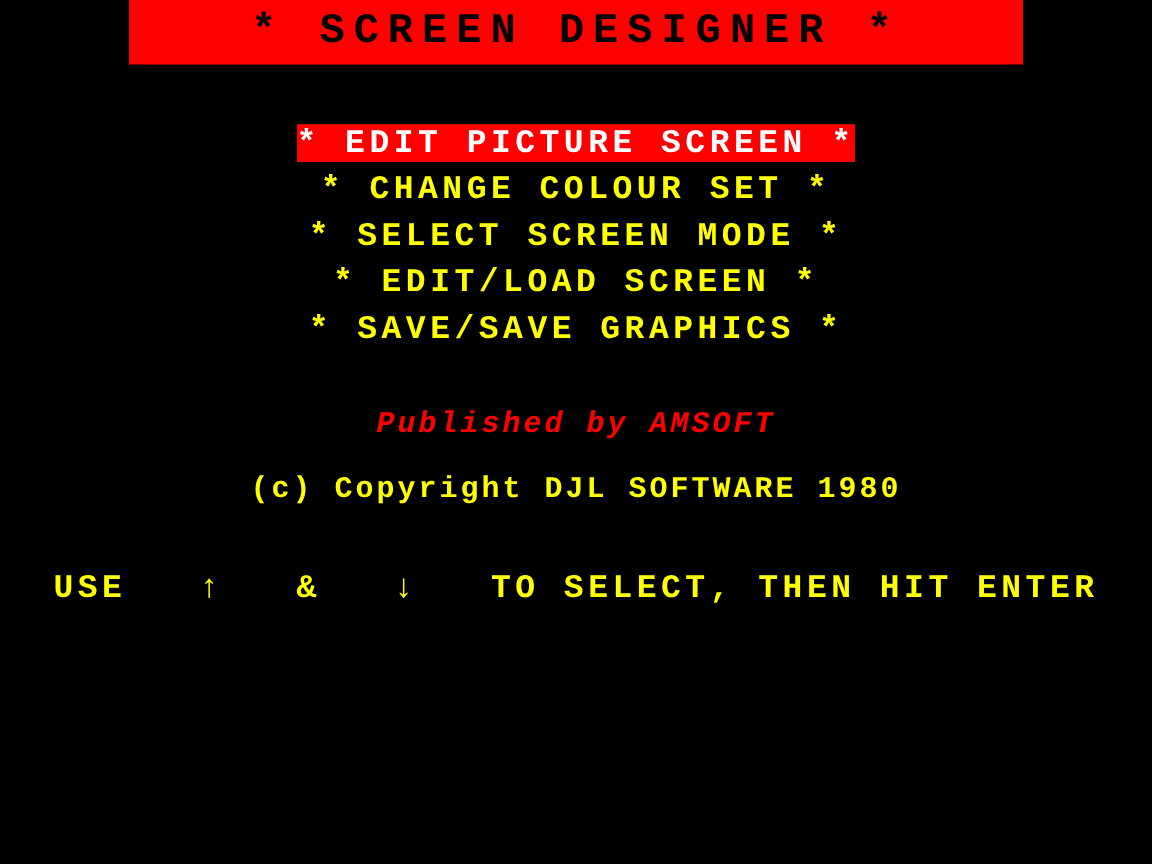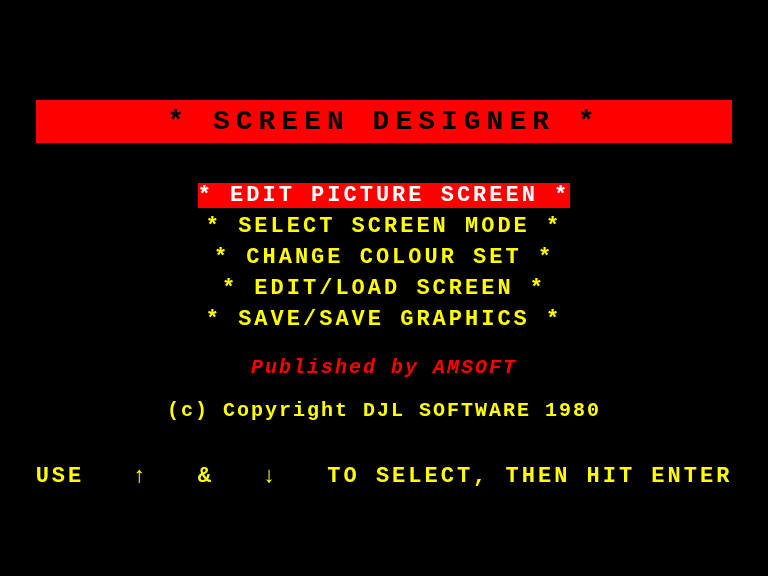--- a/index.html
+++ b/index.html
@@ -15,22 +15,21 @@
       overflow: hidden;
       display: flex;
       flex-direction: column;
       align-items: center;
       font-family: 'Courier New', Courier, monospace;
       font-weight: bold;
     }
 
     .title-bar {
       background-color: #FF0000;
-      width: 696px;
-      margin-top: 100px;
+      width: 596px;
       padding: 6px 16px;
       text-align: center;
     }
 
     .title-bar span {
       color: #FF0000;
       background-color: #FF0000;
       font-size: 28px;
       letter-spacing: 6px;
     }
@@ -65,21 +64,21 @@
     .menu-item.highlight span {
       color: #ffffff;
       background-color: #FF0000;
     }
 
     .menu-item.normal {
       color: #FFFF00;
     }
 
     .published {
-      margin-top: 24px;
+      margin-top: 40px;
       color: #FF0000;
       font-size: 20px;
       letter-spacing: 2px;
       font-weight: bold;
       font-style: italic;
     }
 
     .copyright {
       margin-top: 20px;
       color: #FFFF00;
@@ -113,25 +112,25 @@
   <span class="title-text">* SCREEN    DESIGNER *</span>
 </div>
 
 <div class="menu-container">
 
   <div class="menu-item highlight">
     <span>* EDIT PICTURE SCREEN *</span>
   </div>
 
   <div class="menu-item normal">
-    <span>* SELECT SCREEN MODE  *</span>
+    <span>* CHANGE COLOUR SET   *</span>
   </div>
 
   <div class="menu-item normal">
-    <span>* CHANGE COLOUR SET   *</span>
+    <span>* SELECT SCREEN MODE  *</span>
   </div>
 
   <div class="menu-item normal">
     <span>* EDIT/LOAD SCREEN    *</span>
   </div>
 
   <div class="menu-item normal">
     <span>* SAVE/SAVE GRAPHICS  *</span>
   </div>
 

